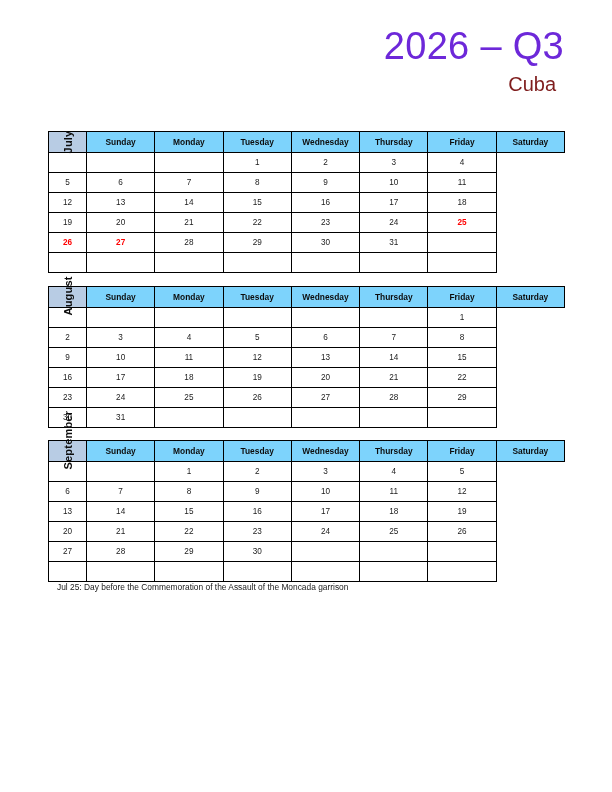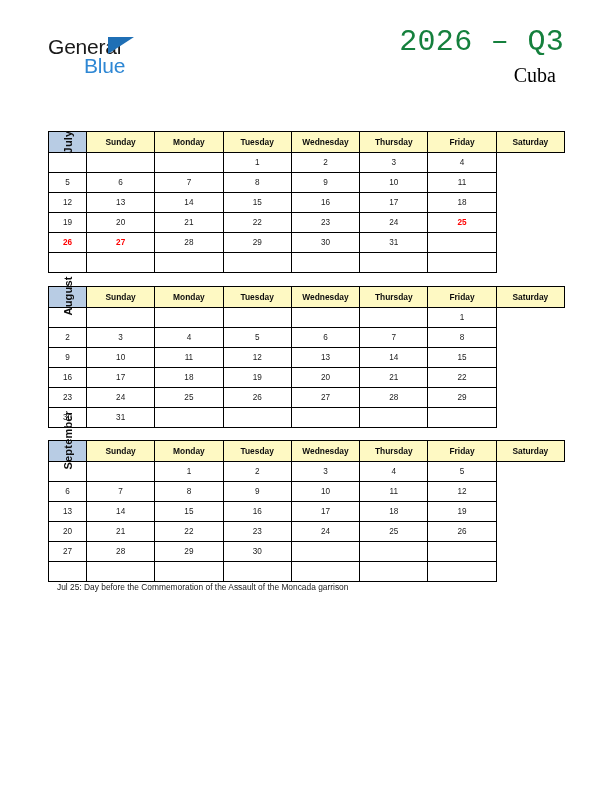--- a/index.html
+++ b/index.html
@@ -61,33 +61,31 @@
     line-height: 1;
   }
 
   .title-block {
     position: absolute;
     right: 48px;
     top: 26px;
     text-align: right;
   }
   .title-main {
-    font-size: 30px;
-    color: #15803d;
+    font-size: 38px;
+    color: #6d28d9;
     line-height: 1.08;
     letter-spacing: 0.3px;
-    font-family: Liberation Mono, monospace;
   }
   .title-sub {
     font-size: 20px;
-    color: #000000;
+    color: #7f1d1d;
     margin-top: 6px;
     line-height: 1.1;
     padding-right: 8px;
-    font-family: Liberation Serif, serif;
   }
 
   
   .cal {
     position: absolute;
     left: 48px;
     width: 517px;
     border-collapse: collapse;
     table-layout: fixed;
   }
@@ -96,21 +94,21 @@
     font-size: 8.2px;
     font-family: "Liberation Sans", sans-serif;
     text-align: center;
     vertical-align: middle;
     height: 19px;
     padding: 0;
     color: #1a1a1a;
     background: #ffffff;
   }
   .cal th.dow {
-    background: #fef9c3;
+    background: #7dd3fc;
     font-weight: bold;
     font-size: 8.4px;
     height: 20px;
     color: #0d0d0d;
   }
   .month-cell {
     background: #b8cce4 !important;
     width: 37px;
     border: 1px solid #000000;
     position: relative;
@@ -148,25 +146,20 @@
     line-height: 12.6px;
     color: #1a1a1a;
     margin-bottom: 2.5px;
   }
 </style>
 </head>
 <body>
 
 <div class="header">
 
-  <div class="logo">
-    <span class="logo-general">General</span>
-    <span class="logo-tri"></span>
-    <span class="logo-blue">Blue</span>
-  </div>
 
   <div class="title-block">
     <div class="title-main">2026 – Q3</div>
     <div class="title-sub">Cuba</div>
   </div>
 
 </div>
 
 <table class="cal" id="cal-july">
     <thead>

